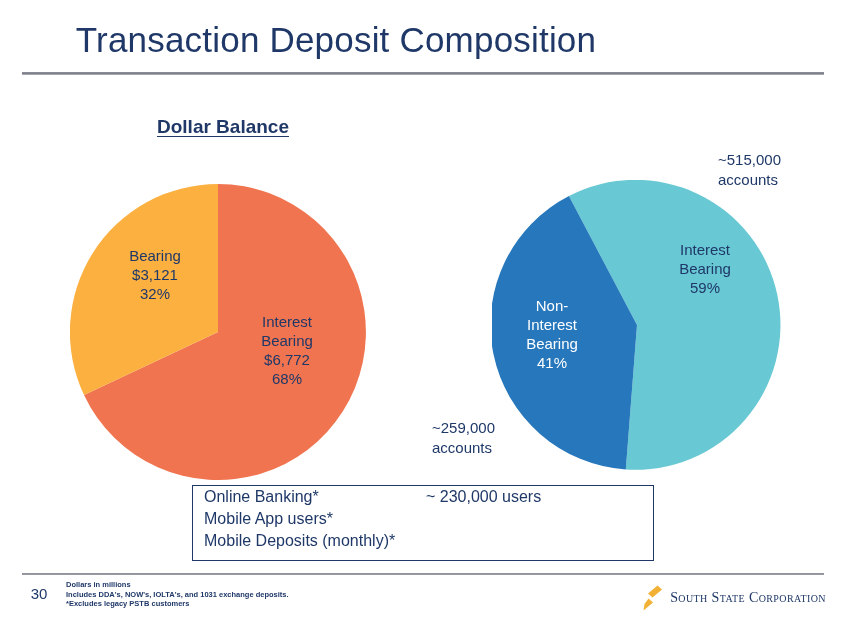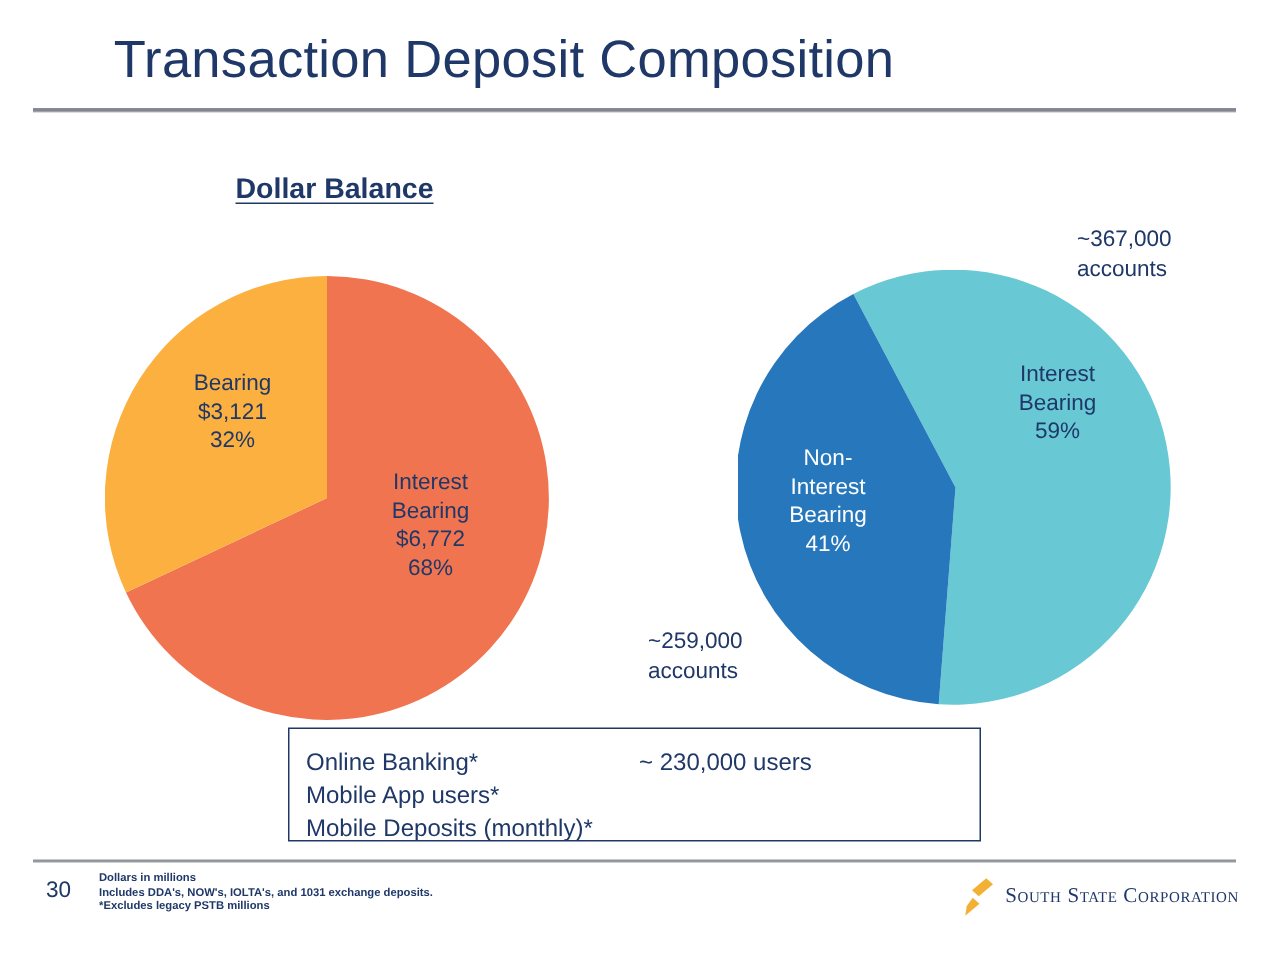--- a/index.html
+++ b/index.html
@@ -94,21 +94,21 @@
 
   
   #stats-box {
     position: absolute;
     left: 192px;
     top: 485px;
     width: 462px;
     height: 76px;
     border: 1.5px solid #1F3868;
     box-sizing: border-box;
-    padding: 14px 0 0 11px;
+    padding: 2px 0 0 11px;
   }
   .stat-row {
     display: flex;
     align-items: baseline;
     height: 22px;
     font-size: 16px;
     color: #1F3868;
     white-space: nowrap;
   }
   .stat-label { width: 222px; flex: 0 0 222px; }
@@ -217,21 +217,21 @@
   </div>
 
   <div id="label-a-nonint" class="slice-label white">
     <div>Non-</div>
     <div>Interest</div>
     <div>Bearing</div>
     <div>41%</div>
   </div>
 
   <div id="callout-367" class="callout">
-    <div>~367,000</div>
+    <div>~515,000</div>
     <div>accounts</div>
   </div>
 
   <div id="callout-259" class="callout">
     <div>~259,000</div>
     <div>accounts</div>
   </div>
 
   <div id="stats-box">
     <div class="stat-row">
@@ -246,21 +246,21 @@
     </div>
   </div>
 
   <div id="footer-rule"></div>
 
   <div id="page-number">30</div>
 
   <div id="footnotes">
     <div>Dollars in millions</div>
     <div>Includes DDA's, NOW's, IOLTA's, and 1031 exchange deposits.</div>
-    <div>*Excludes legacy PSTB millions</div>
+    <div>*Excludes legacy PSTB customers</div>
   </div>
 
   <div id="logo">
     <span id="logo-mark">
       <svg viewBox="0 0 20 26" xmlns="http://www.w3.org/2000/svg">
         <path d="M14.5 0.5 L19 4.5 L9.5 12.5 L5 8.5 Z" fill="#F2B134"></path>
         <path d="M5.5 13.5 L10 17.5 L0.5 25.5 L1.5 19 Z" fill="#F2B134"></path>
       </svg>
     </span>
     <span id="logo-text">South State Corporation</span>

